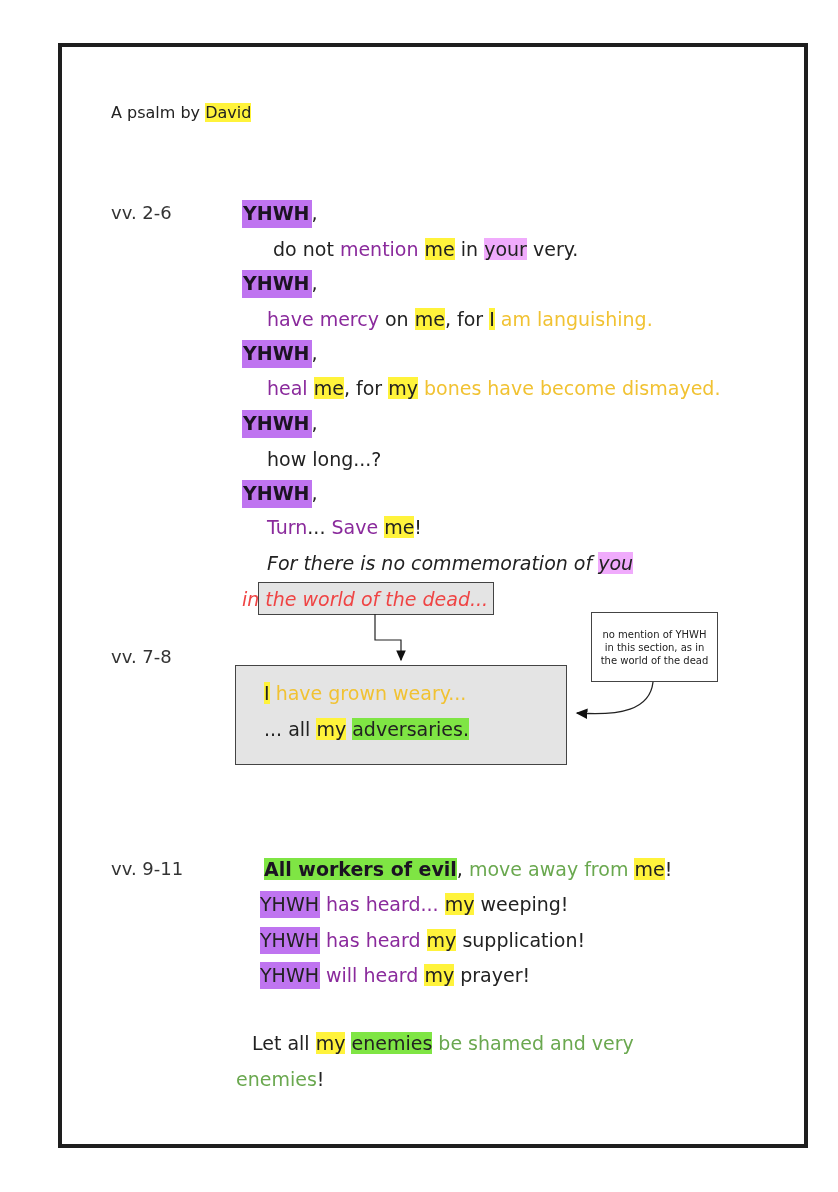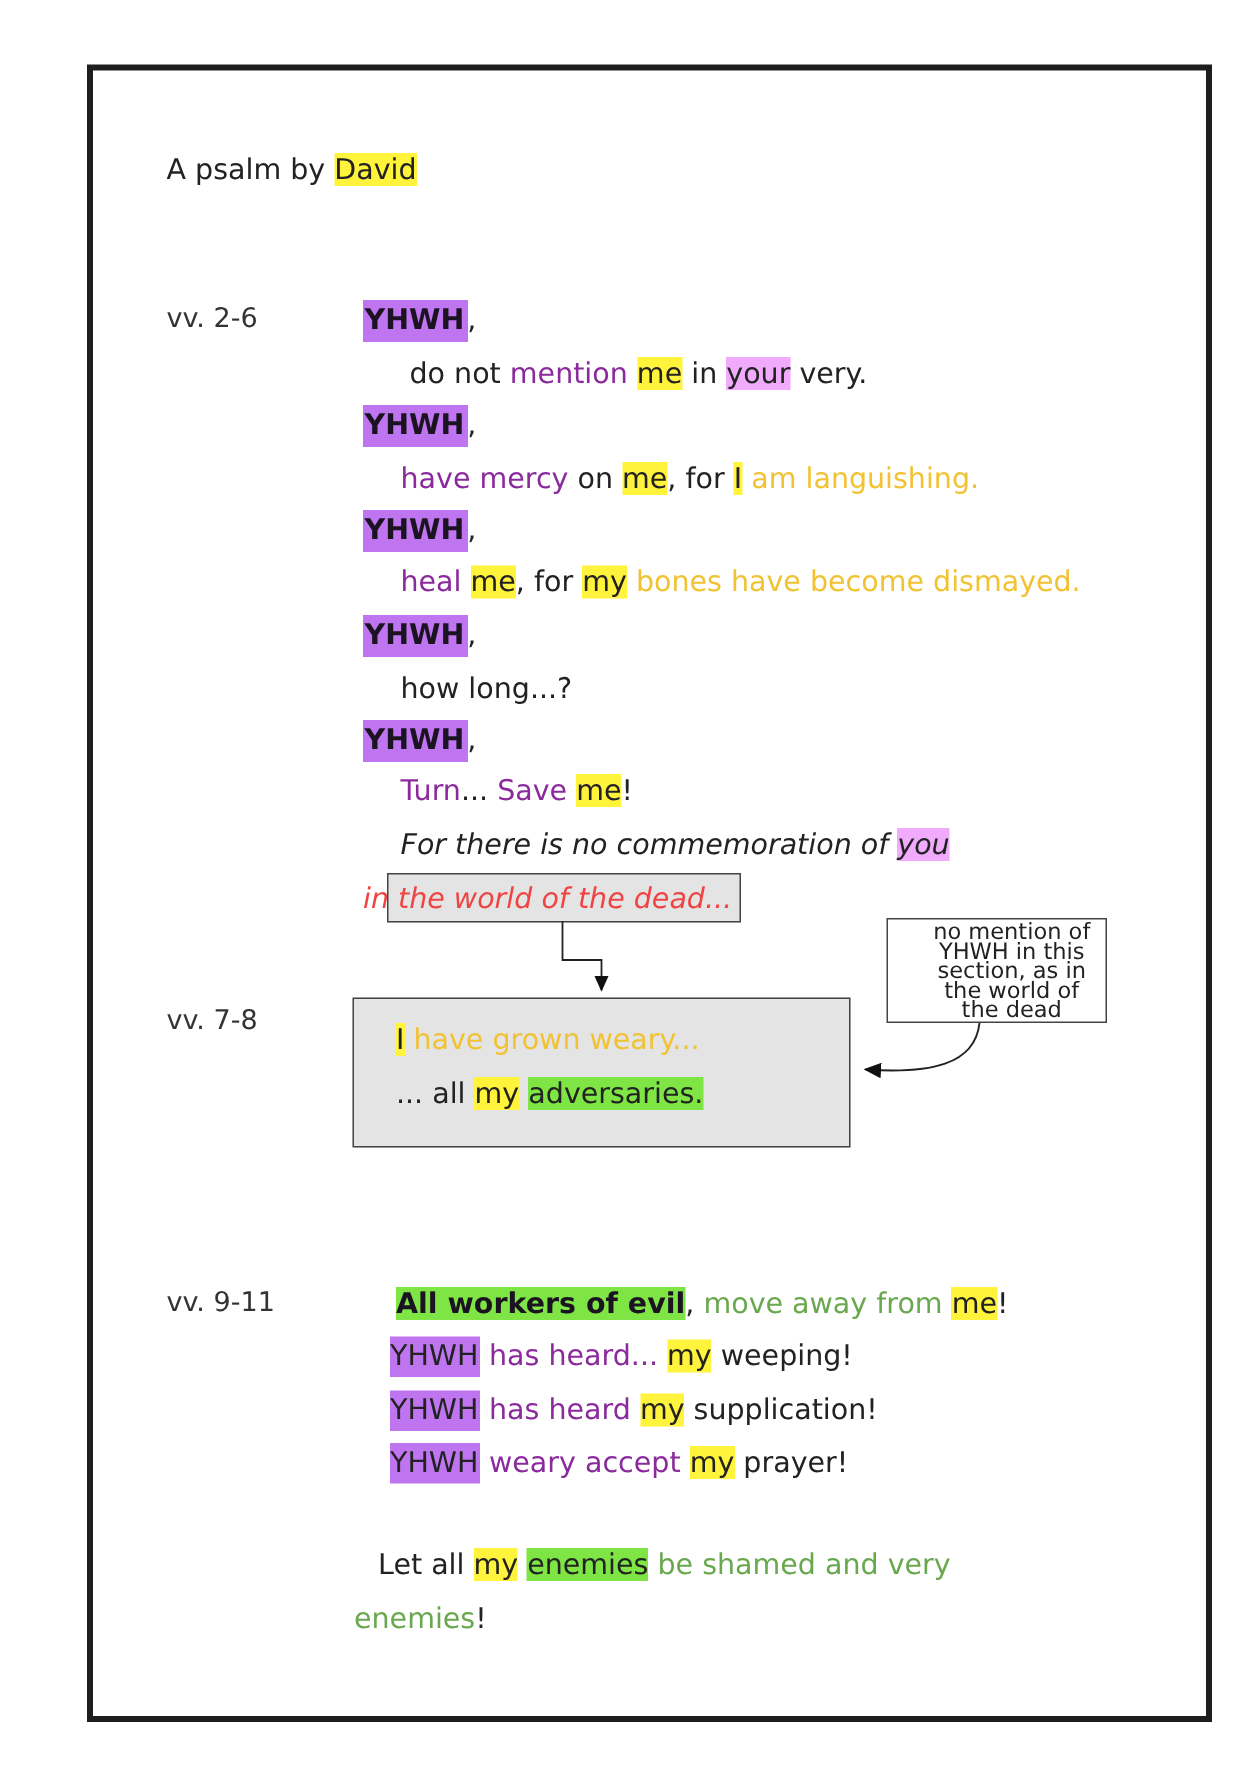--- a/index.html
+++ b/index.html
@@ -14,30 +14,30 @@
   .hl-lp { background: #f0abfc; }
   .hl-g { background: #7fe544; }
   .c-purple { color: #8a2a9c; }
   .c-gold { color: #f1c232; }
   .c-green { color: #6aa84f; }
   .b { font-weight: bold; color: #1b1322; }
   .i { font-style: italic; }
   .yh { font-weight: bold; color: #1b1322; background: #bf74f0; padding: 2px 2px 4px 1px; }
   .grey-box { position: absolute; background: #e4e4e4; border: 1.5px solid #444444; }
   .note { position: absolute; left: 591px; top: 612px; width: 125px; height: 68px;
-          border: 1.5px solid #444; background: #fff; font-size: 15px; line-height: 13px;
-          text-align: center; color: #222; display: flex; align-items: center; justify-content: flex-start; padding-left: 20px; }
+          border: 1.5px solid #444; background: #fff; font-size: 10px; line-height: 13px;
+          text-align: center; color: #222; display: flex; align-items: center; justify-content: flex-start; }
   svg.arrows { position: absolute; left: 0; top: 0; width: 838px; height: 1192px; pointer-events: none; }
 </style>
 </head>
 <body>
 
 <div class="frame"></div>
 
-<div class="abs" style="left:111px; top:98px; font-size:19px;">
+<div class="abs" style="left:111px; top:98px; font-size:16px;">
   <span>A psalm by </span><span class="hl-y">David</span>
 </div>
 
 <div class="label" style="left:111px; top:198px;">vv. 2-6</div>
 
 <div class="abs" style="left:242px; top:198px;">
   <span class="yh">YHWH</span><span>,</span>
 </div>
 <div class="abs" style="left:273px; top:234px;">
   <span>do not </span><span class="c-purple">mention</span><span> </span><span class="hl-y">me</span><span> in </span><span class="hl-lp">your</span><span> very.</span>
@@ -72,21 +72,21 @@
 </div>
 <div class="abs i" style="left:267px; top:548px;">
   <span>For there is no commemoration of </span><span class="hl-lp">you</span>
 </div>
 
 <div class="grey-box" style="left:258px; top:582px; width:234px; height:31px;"></div>
 <div class="abs i" style="left:242px; top:584px; color:#ef4444;">
   <span>in the world of the dead</span><span>...</span>
 </div>
 
-<div class="label" style="left:111px; top:642px;margin-top:24px;">vv. 7-8</div>
+<div class="label" style="left:111px; top:642px;">vv. 7-8</div>
 <div class="grey-box" style="left:235px; top:665px; width:330px; height:98px;"></div>
 <div class="abs" style="left:264px; top:678px;">
   <span class="hl-y">I</span><span class="c-gold"> have grown weary...</span>
 </div>
 <div class="abs" style="left:264px; top:714px;">
   <span>... all </span><span class="hl-y">my</span><span> </span><span class="hl-g">adversaries.</span>
 </div>
 
 <div class="note">
   <span style="white-space:normal; display:block; padding:0 6px;">no mention of YHWH in this section, as in the world of the dead</span>
@@ -106,21 +106,21 @@
 <div class="abs" style="left:236px; top:854px;padding-left:28px;">
   <span class="hl-g b">All workers of evil</span><span>, </span><span class="c-green">move away from </span><span class="hl-y">me</span><span>!</span>
 </div>
 <div class="abs" style="left:260px; top:889px;">
   <span class="hl-p" style="padding:2px 1px 3px 0;">YHWH</span><span class="c-purple"> has heard... </span><span class="hl-y">my</span><span> weeping!</span>
 </div>
 <div class="abs" style="left:260px; top:925px;">
   <span class="hl-p" style="padding:2px 1px 3px 0;">YHWH</span><span class="c-purple"> has heard </span><span class="hl-y">my</span><span> supplication!</span>
 </div>
 <div class="abs" style="left:260px; top:960px;">
-  <span class="hl-p" style="padding:2px 1px 3px 0;">YHWH</span><span class="c-purple"> weary accept </span><span class="hl-y">my</span><span> prayer!</span>
+  <span class="hl-p" style="padding:2px 1px 3px 0;">YHWH</span><span class="c-purple"> will heard </span><span class="hl-y">my</span><span> prayer!</span>
 </div>
 
 <div class="abs" style="left:252px; top:1028px;">
   <span>Let all </span><span class="hl-y">my</span><span> </span><span class="hl-g">enemies</span><span class="c-green"> be shamed and very</span>
 </div>
 <div class="abs" style="left:236px; top:1064px;">
   <span class="c-green">enemies</span><span>!</span>
 </div>
 
 </body></html>

